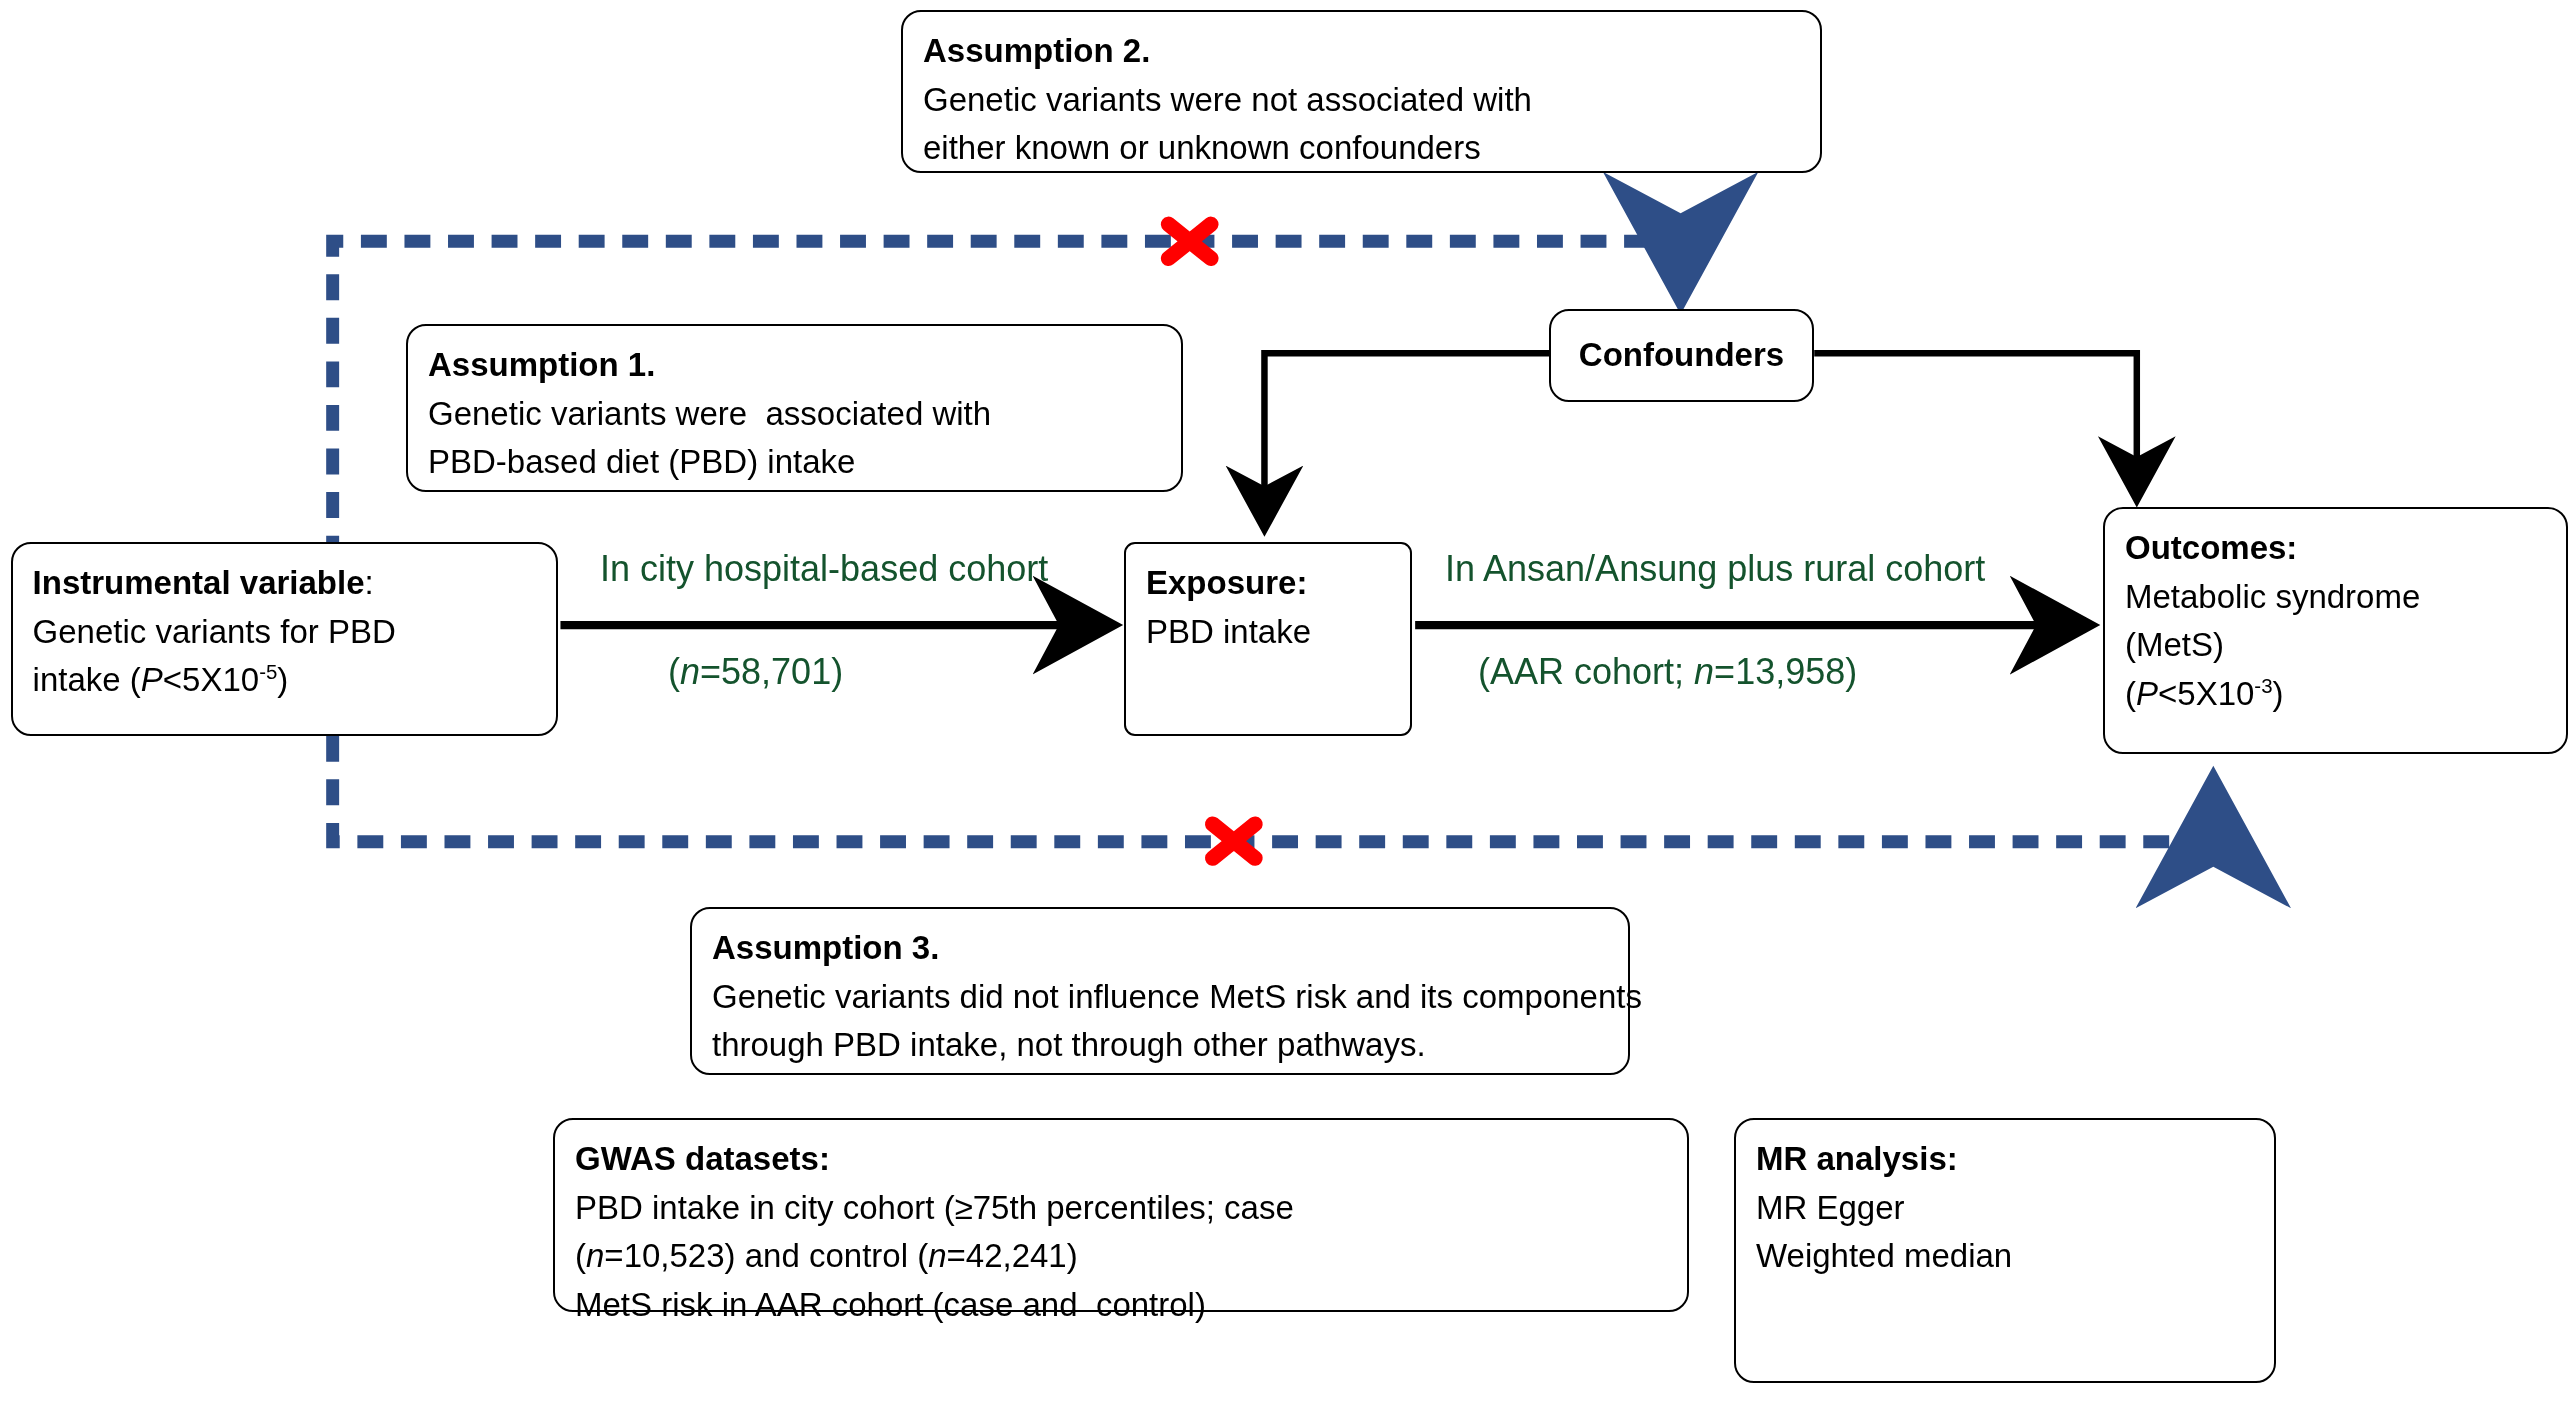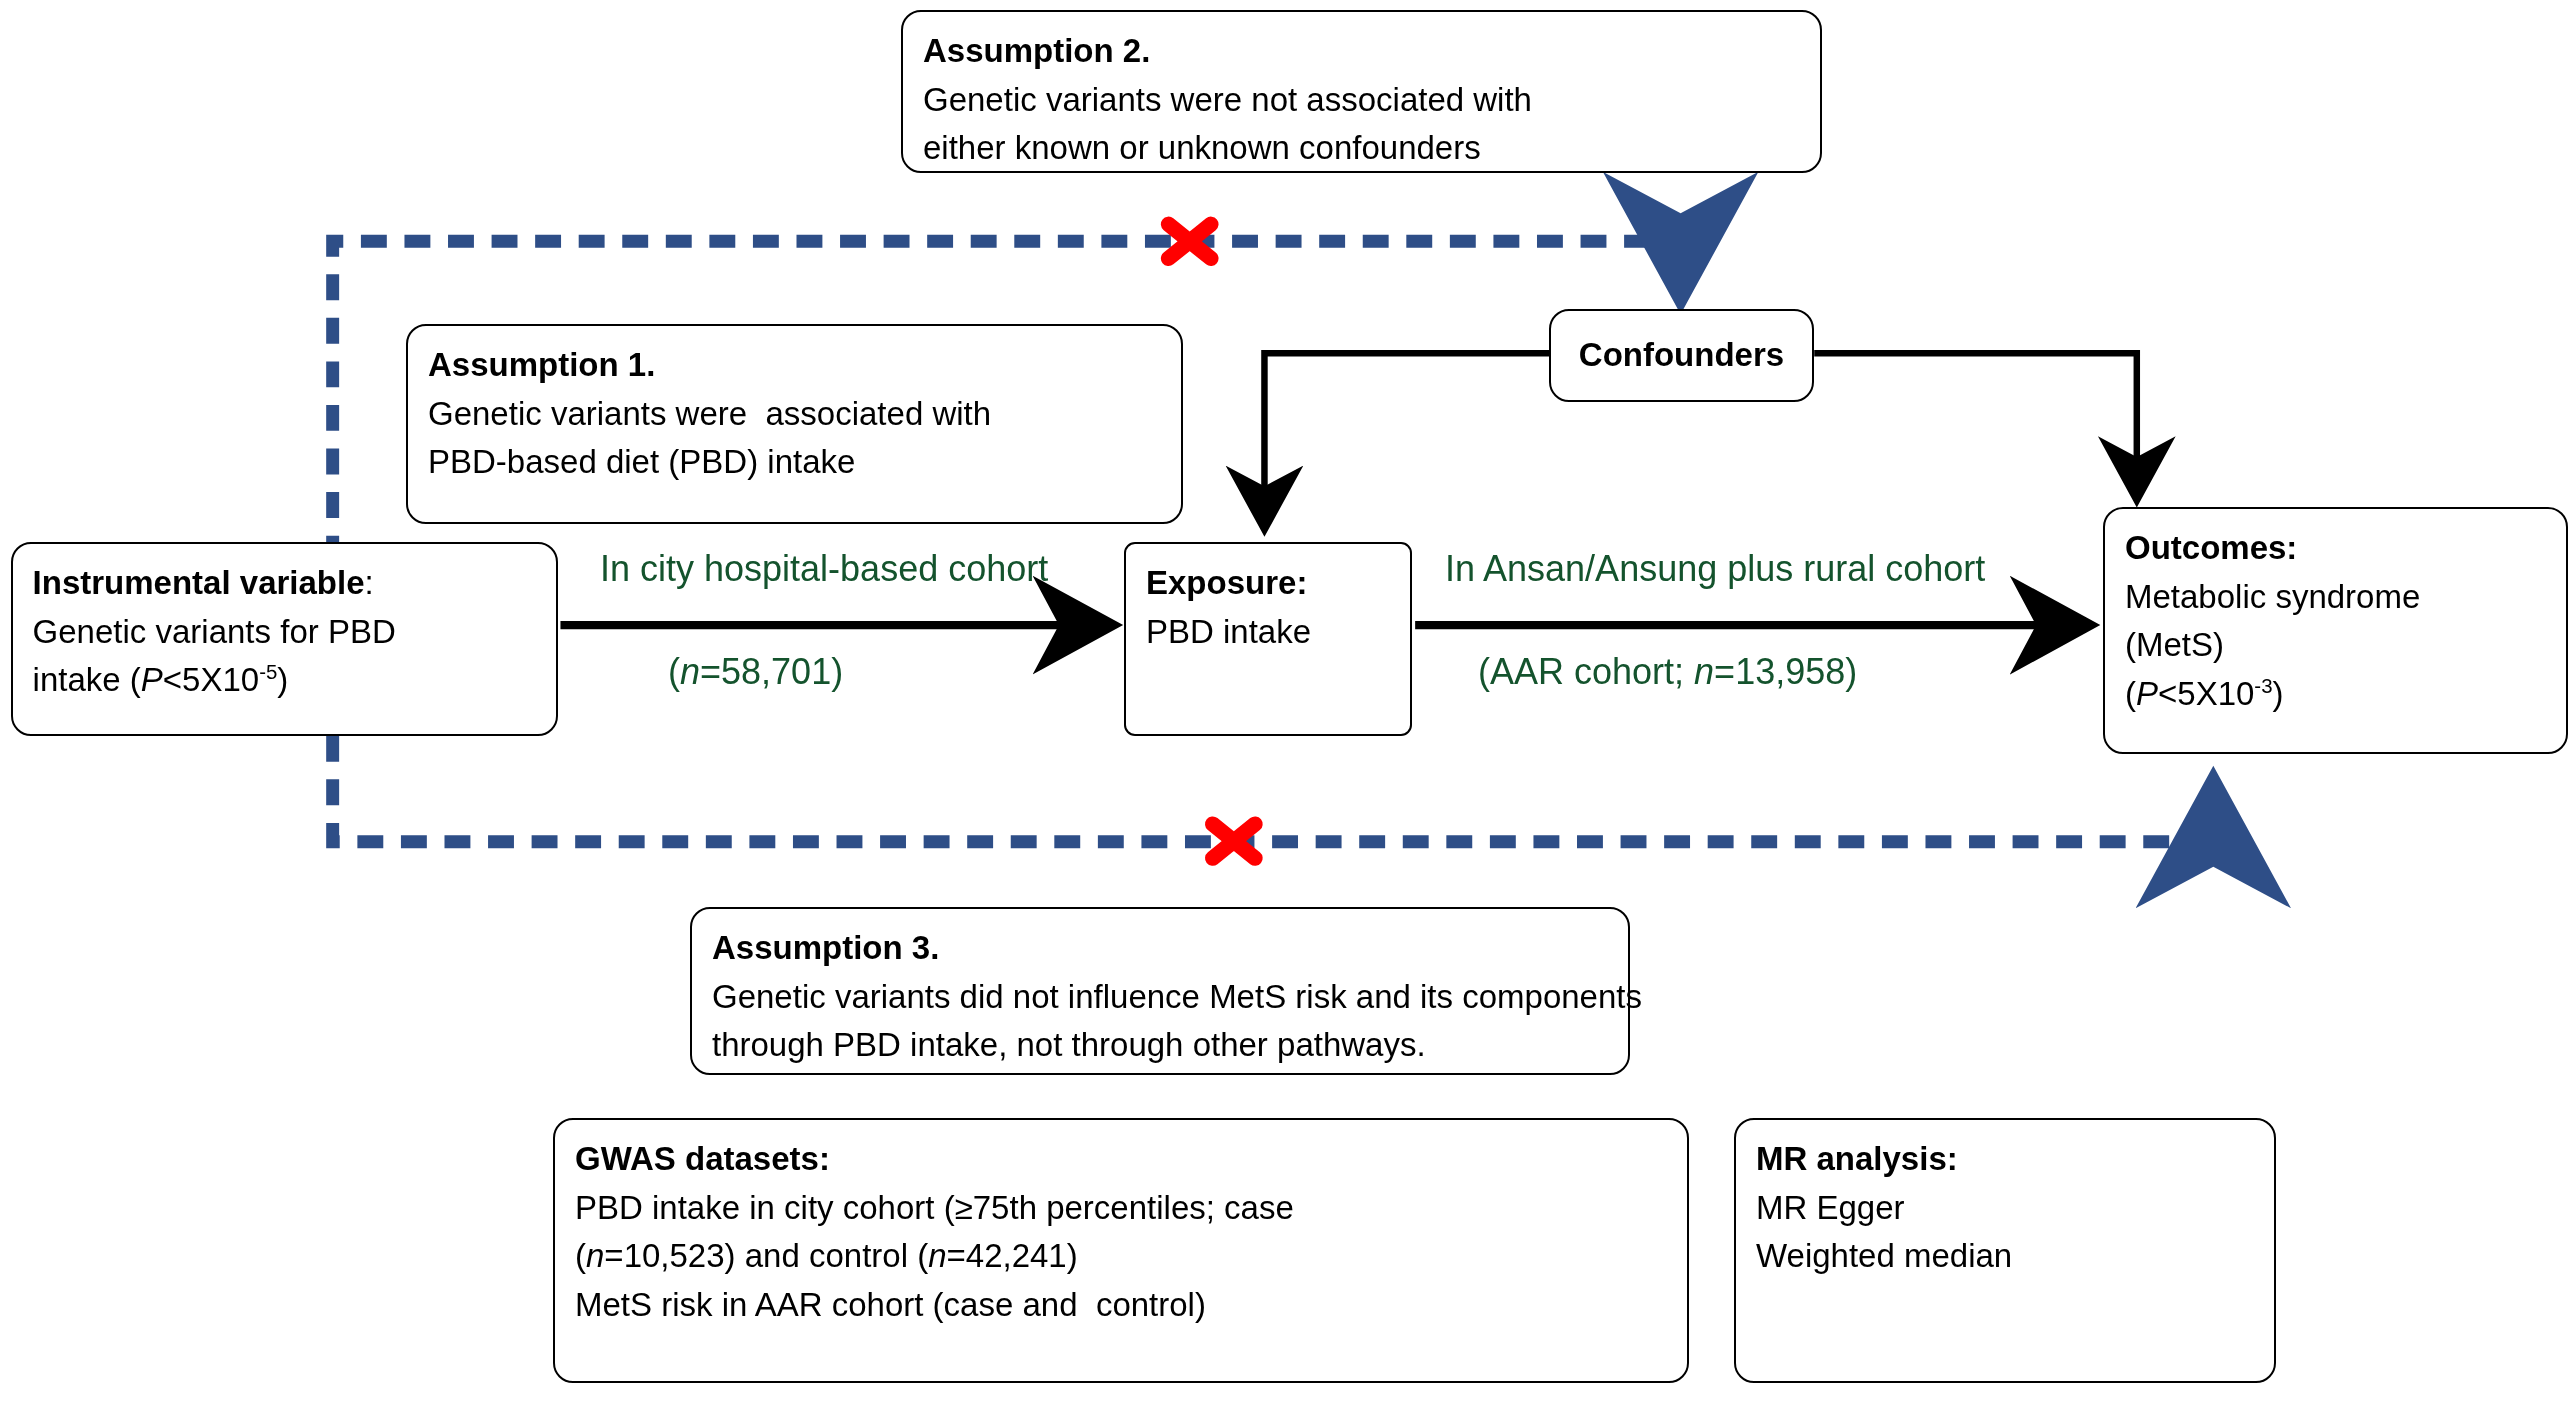--- a/index.html
+++ b/index.html
@@ -31,28 +31,28 @@
     font-size:36px;
     line-height:1.2;
     color:#14532d;
     white-space:nowrap;
     z-index:6;
   }
   i{font-style:italic;}
   sup{font-size:0.62em;vertical-align:super;line-height:0;}
   
   #assumption2-box{left:901px;top:10px;width:921px;height:163px;}
-  #assumption1-box{left:406px;top:324px;width:777px;height:200px;}
+  #assumption1-box{left:406px;top:324px;width:777px;height:168px;}
   #iv-box{left:10.6px;top:542px;width:547px;height:194px;}
   #exposure-box{left:1124px;top:542px;width:288px;height:194px;border-radius:11px;}
   #confounders-box{left:1549px;top:309px;width:265px;height:93px;
       padding:8px;display:flex;align-items:center;justify-content:center;font-weight:bold;}
   #outcomes-box{left:2103px;top:507px;width:465px;height:247px;}
   #assumption3-box{left:690px;top:907px;width:940px;height:168px;}
-  #gwas-box{left:553px;top:1118px;width:1136px;height:265px;}
+  #gwas-box{left:553px;top:1118px;width:1136px;height:194px;}
   #mr-box{left:1734px;top:1118px;width:542px;height:265px;}
   
   #lbl-city-top{left:600px;top:547px;}
   #lbl-city-bot{left:668px;top:650px;}
   #lbl-aar-top{left:1445px;top:547px;}
   #lbl-aar-bot{left:1478px;top:650px;}
 </style>
 </head>
 <body>
 

